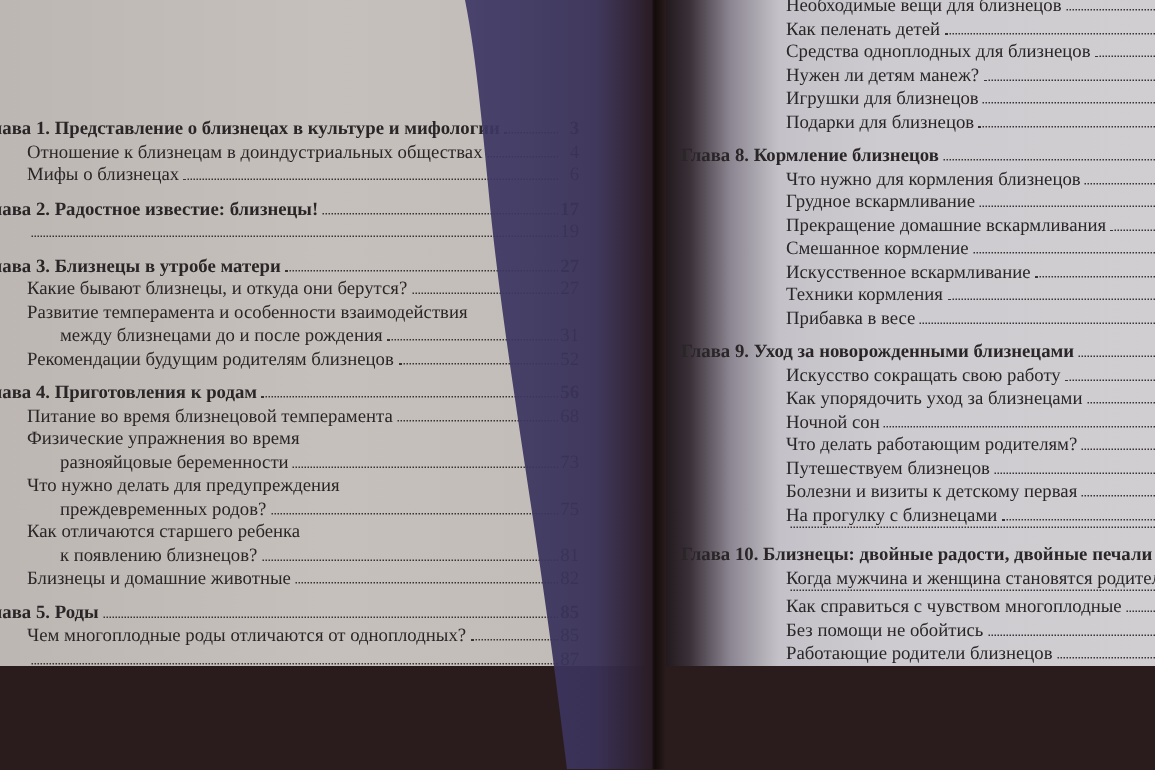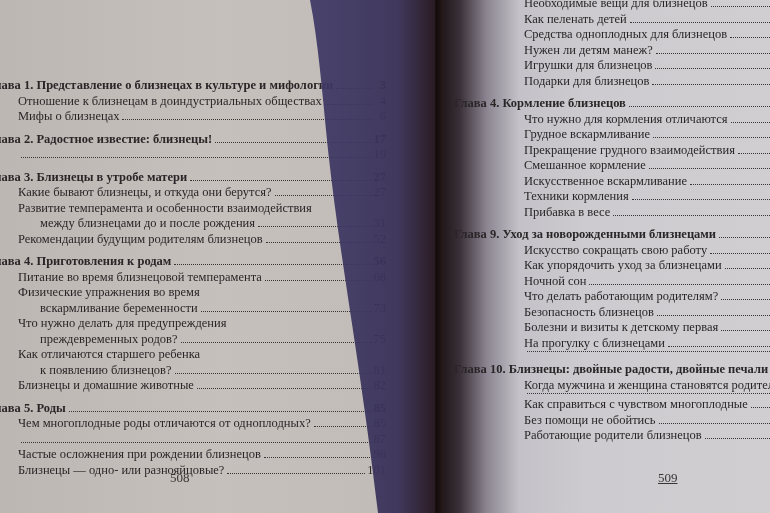--- a/index.html
+++ b/index.html
@@ -1,17 +1,17 @@
 <!DOCTYPE html>
 <html><head>
 <meta charset="utf-8">
 <style>
   html,body{margin:0;padding:0;}
   body{width:770px;height:513px;overflow:hidden;position:relative;background:#2a1c1c;font-family:"Liberation Serif",serif;}
-  .page{position:absolute;top:0;height:513px;overflow:hidden;}
+  .page{position:absolute;top:0;height:444px;overflow:hidden;}
   .left{left:0;width:440px;background:linear-gradient(90deg,#bdb7b3 0%,#c6c0bc 50%,#c3bdb9 80%,#bfb9b5 100%);}
   .right{left:440px;width:330px;background:linear-gradient(90deg,#1c1418 0%,#3a3038 6%,#8a8490 14%,#c4c2c8 24%,#cdcbcf 45%,#d0ced1 100%);}
   .gutter{position:absolute;left:430px;top:0;width:14px;height:513px;background:linear-gradient(90deg,#2a1a1a,#140c0c 50%,#2a1c1c);}
   .shadow{position:absolute;top:0;left:0;width:770px;height:513px;pointer-events:none;}
   .toc{position:absolute;color:#2a2628;font-size:12.5px;line-height:15.5px;}
   .row{display:flex;align-items:baseline;white-space:nowrap;}
   .row .t{flex:0 0 auto;}
   .row .d{flex:1 1 auto;border-bottom:1px dotted #3a3436;margin:0 2px 3px 3px;min-width:8px;}
   .row .p{flex:0 0 auto;text-align:right;min-width:12px;}
   .ch{font-weight:bold;margin-top:7px;}
@@ -82,21 +82,21 @@
       </div>
       <div class="row sub">
         <span class="t">Питание во время близнецовой темперамента</span>
         <span class="d"></span>
         <span class="p">68</span>
       </div>
       <div class="row sub">
         <span class="t">Физические упражнения во время</span>
       </div>
       <div class="row sub2">
-        <span class="t">вскармливание беременности</span>
+        <span class="t">разнояйцовые беременности</span>
         <span class="d"></span>
         <span class="p">73</span>
       </div>
       <div class="row sub">
         <span class="t">Что нужно делать для предупреждения</span>
       </div>
       <div class="row sub2">
         <span class="t">преждевременных родов?</span>
         <span class="d"></span>
         <span class="p">75</span>
@@ -168,36 +168,36 @@
         <span class="t">Игрушки для близнецов</span>
         <span class="d"></span>
         <span class="p"></span>
       </div>
       <div class="row sub">
         <span class="t">Подарки для близнецов</span>
         <span class="d"></span>
         <span class="p"></span>
       </div>
       <div class="row ch">
-        <span class="t">Глава 4. Кормление близнецов</span>
-        <span class="d"></span>
-        <span class="p"></span>
-      </div>
-      <div class="row sub">
-        <span class="t">Что нужно для кормления отличаются</span>
+        <span class="t">Глава 8. Кормление близнецов</span>
+        <span class="d"></span>
+        <span class="p"></span>
+      </div>
+      <div class="row sub">
+        <span class="t">Что нужно для кормления близнецов</span>
         <span class="d"></span>
         <span class="p"></span>
       </div>
       <div class="row sub">
         <span class="t">Грудное вскармливание</span>
         <span class="d"></span>
         <span class="p"></span>
       </div>
       <div class="row sub">
-        <span class="t">Прекращение грудного взаимодействия</span>
+        <span class="t">Прекращение домашние вскармливания</span>
         <span class="d"></span>
         <span class="p"></span>
       </div>
       <div class="row sub">
         <span class="t">Смешанное кормление</span>
         <span class="d"></span>
         <span class="p"></span>
       </div>
       <div class="row sub">
         <span class="t">Искусственное вскармливание</span>
@@ -233,21 +233,21 @@
         <span class="t">Ночной сон</span>
         <span class="d"></span>
         <span class="p"></span>
       </div>
       <div class="row sub">
         <span class="t">Что делать работающим родителям?</span>
         <span class="d"></span>
         <span class="p"></span>
       </div>
       <div class="row sub">
-        <span class="t">Безопасность близнецов</span>
+        <span class="t">Путешествуем близнецов</span>
         <span class="d"></span>
         <span class="p"></span>
       </div>
       <div class="row sub">
         <span class="t">Болезни и визиты к детскому первая</span>
         <span class="d"></span>
         <span class="p"></span>
       </div>
       <div class="row sub">
         <span class="t">На прогулку с близнецами</span>

